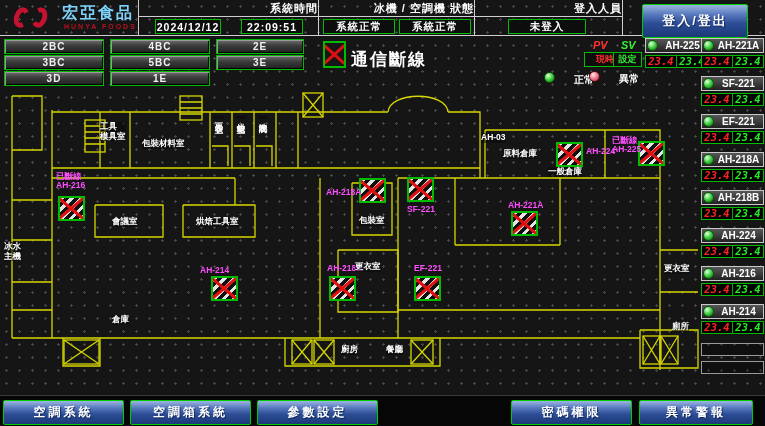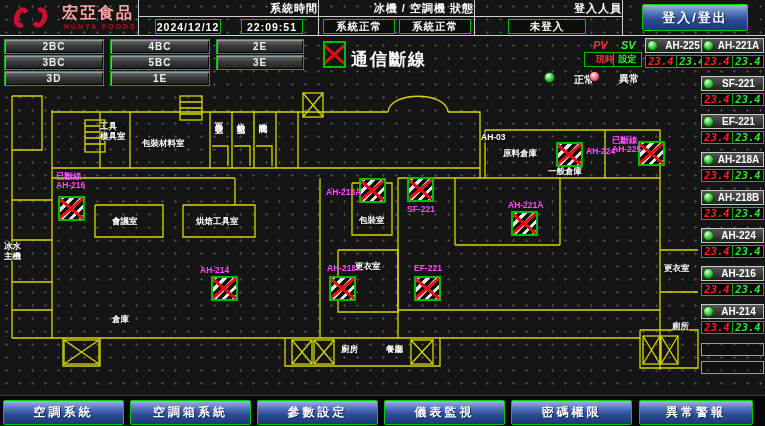--- a/index.html
+++ b/index.html
@@ -15,26 +15,26 @@
   
   #header { position:absolute; left:0; top:0; width:765px; height:36px; border-bottom:1px solid #cfcfcf; }
   .vsep { position:absolute; top:0; width:1px; height:36px; background:#cfcfcf; }
   .hsec { position:absolute; top:0; height:36px; }
   .hsec .htitle { height:17px; line-height:17px; text-align:right; font-size:11px; font-weight:bold; letter-spacing:1px; border-bottom:1px solid #cfcfcf; color:#fff; }
   .hbox { position:absolute; top:19px; height:15px; border:1px solid #00bb00; background:#0d0d0d; color:#fff; font-weight:bold; font-size:10.5px; display:flex; align-items:center; justify-content:center; letter-spacing:1px; }
   .logo-mark { position:absolute; left:12px; top:4px; width:46px; height:28px; }
   .arc { position:absolute; width:15px; height:21px; border-radius:50%; border:5px solid #c41230; }
   .a1 { left:2px; top:3px; border-right-color:transparent; transform:rotate(18deg); }
   .a2 { left:20px; top:3px; border-left-color:transparent; transform:rotate(18deg); }
-  .brand { position:absolute; left:62px; top:4px; color:#fca5a5; font-weight:bold; font-size:16px; letter-spacing:2px; line-height:18px; }
+  .brand { position:absolute; left:62px; top:4px; color:#7dd3fc; font-weight:bold; font-size:16px; letter-spacing:2px; line-height:18px; }
   .brand-en { position:absolute; left:64px; top:23px; color:#b5121f; font-weight:bold; font-size:7px; letter-spacing:2px; }
   .blue-btn { position:absolute; border:1px solid #00cc00; border-radius:2px; color:#fff; font-weight:bold;
     background:linear-gradient(180deg,#9db6e0 0%,#5b7cc0 28%,#2c4d96 58%,#1b3878 100%);
     display:flex; align-items:center; justify-content:center; text-shadow:1px 1px 1px #10275a; cursor:pointer; }
-  #login-btn { left:642px; top:4px; width:106px; height:27px; font-size:13px; letter-spacing:2px; }
+  #login-btn { left:642px; top:4px; width:106px; height:34px; font-size:13px; letter-spacing:2px; }
   
   .floor-btn { position:absolute; height:15px; border:1px solid #00bb00; color:#f0f0f0; font-size:10px; font-weight:bold;
     background:linear-gradient(#6e6e6e,#3a3a3a 45%,#202020);
     box-shadow:inset 1px 1px 0 #9a9a9a, inset -1px -1px 0 #000;
     display:flex; align-items:center; justify-content:center; letter-spacing:1px; cursor:pointer; }
   
   .xicon { position:absolute; border:2px solid #00bb00; background:#161616; overflow:hidden; }
   .xicon::before,.xicon::after { content:""; position:absolute; left:-20%; top:50%; width:140%; height:3px; margin-top:-1.5px; background:#e01010; }
   .xicon::before { transform:rotate(42deg); } .xicon::after { transform:rotate(-42deg); }
   #comm-icon { left:323px; top:41px; width:23px; height:27px; }
@@ -299,16 +299,15 @@
         <span class="sv">23.4</span>
       </div>
     </div>
     <div class="empty-slot" style="left: 701px; top: 343px;"></div>
     <div class="empty-slot" style="left: 701px; top: 361px;"></div>
   </div>
 <div id="navbar">
     <div class="blue-btn nav-btn" style="left: 3px; top: 4px; width: 121px; position: absolute;">空調系統</div>
     <div class="blue-btn nav-btn" style="left: 130px; top: 4px; width: 121px; position: absolute;">空調箱系統</div>
     <div class="blue-btn nav-btn" style="left: 257px; top: 4px; width: 121px; position: absolute;">參數設定</div>
-    <div class="blue-btn nav-btn" style="left: 384px; top: 4px; width: 121px; position: absolute;">儀表監視</div>
     <div class="blue-btn nav-btn" style="left: 511px; top: 4px; width: 121px; position: absolute;">密碼權限</div>
     <div class="blue-btn nav-btn" style="left: 639px; top: 4px; width: 114px; position: absolute;">異常警報</div>
   </div>
 
 </body></html>

